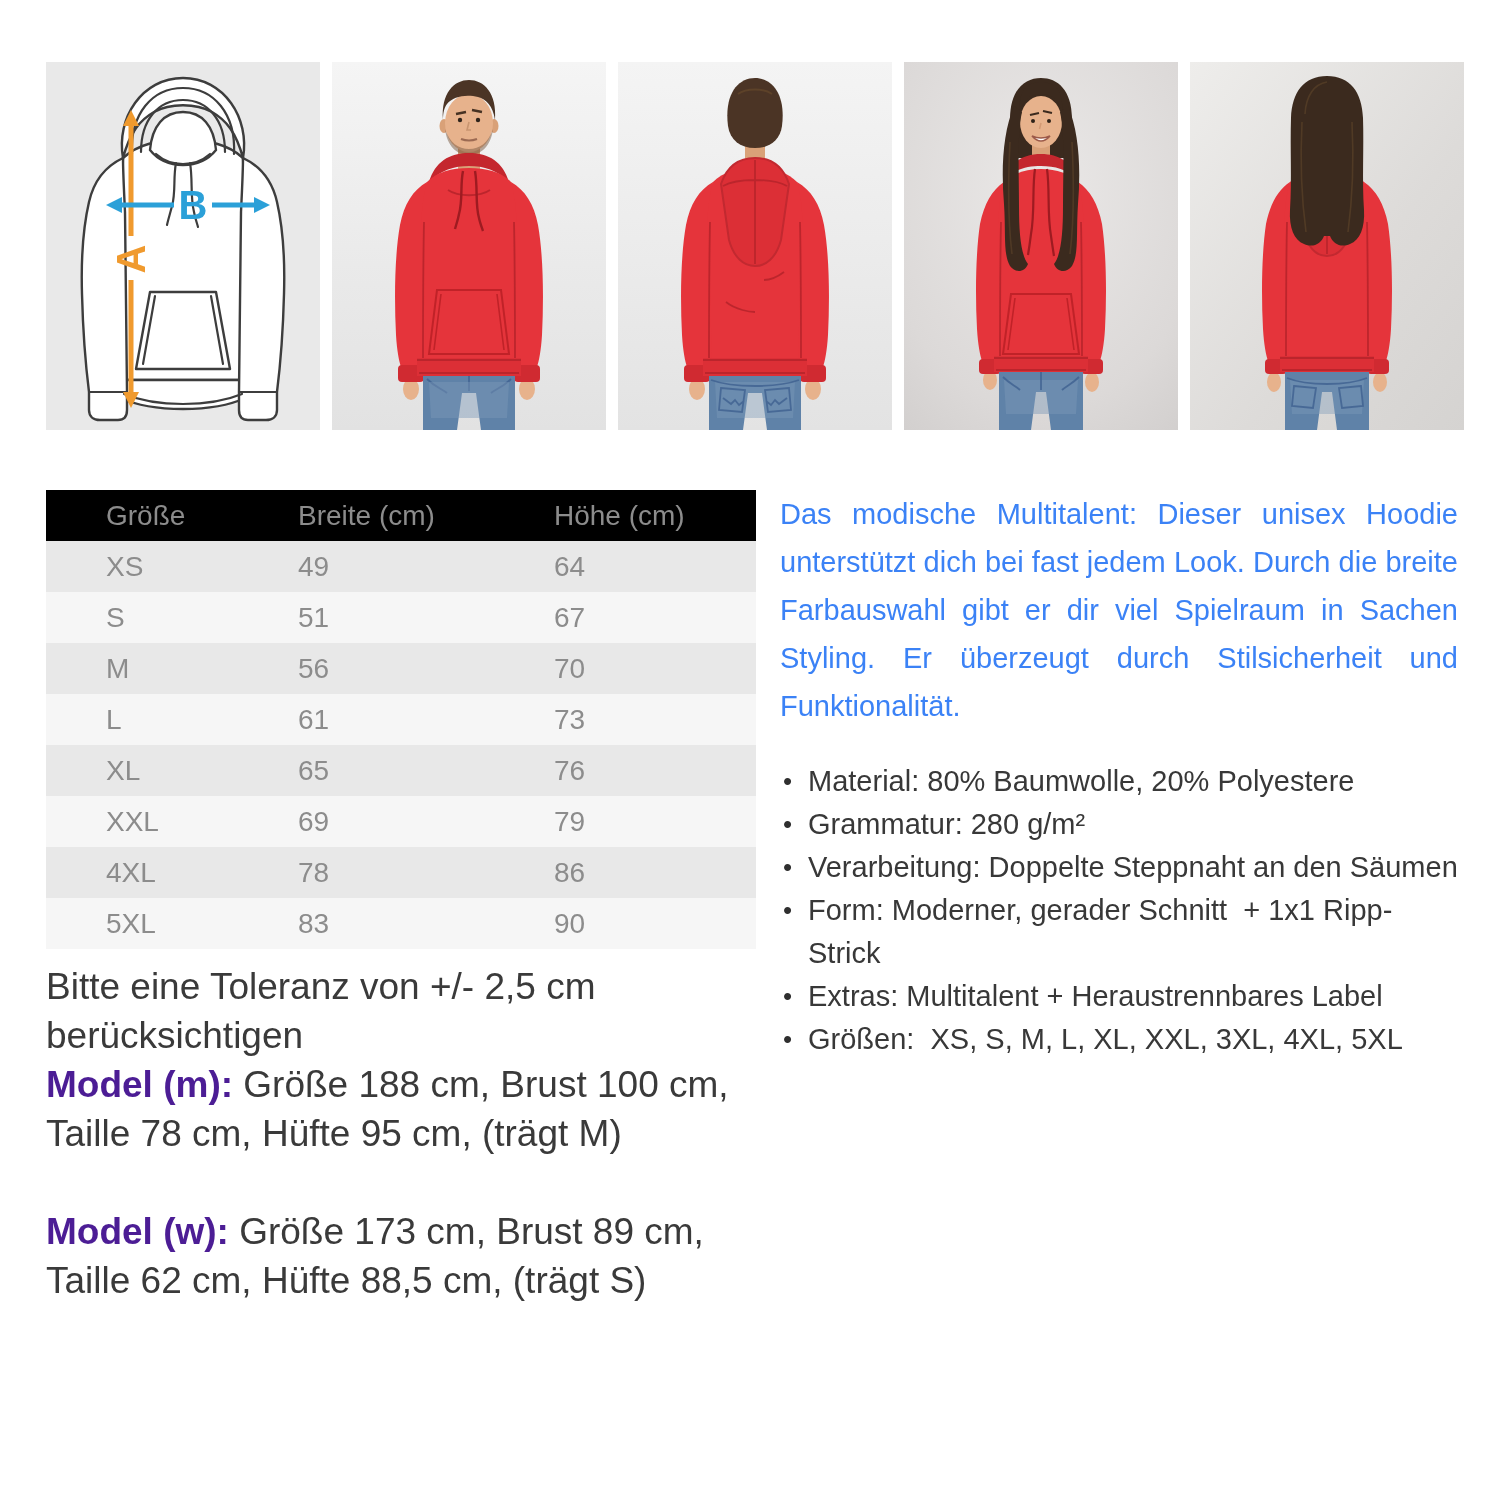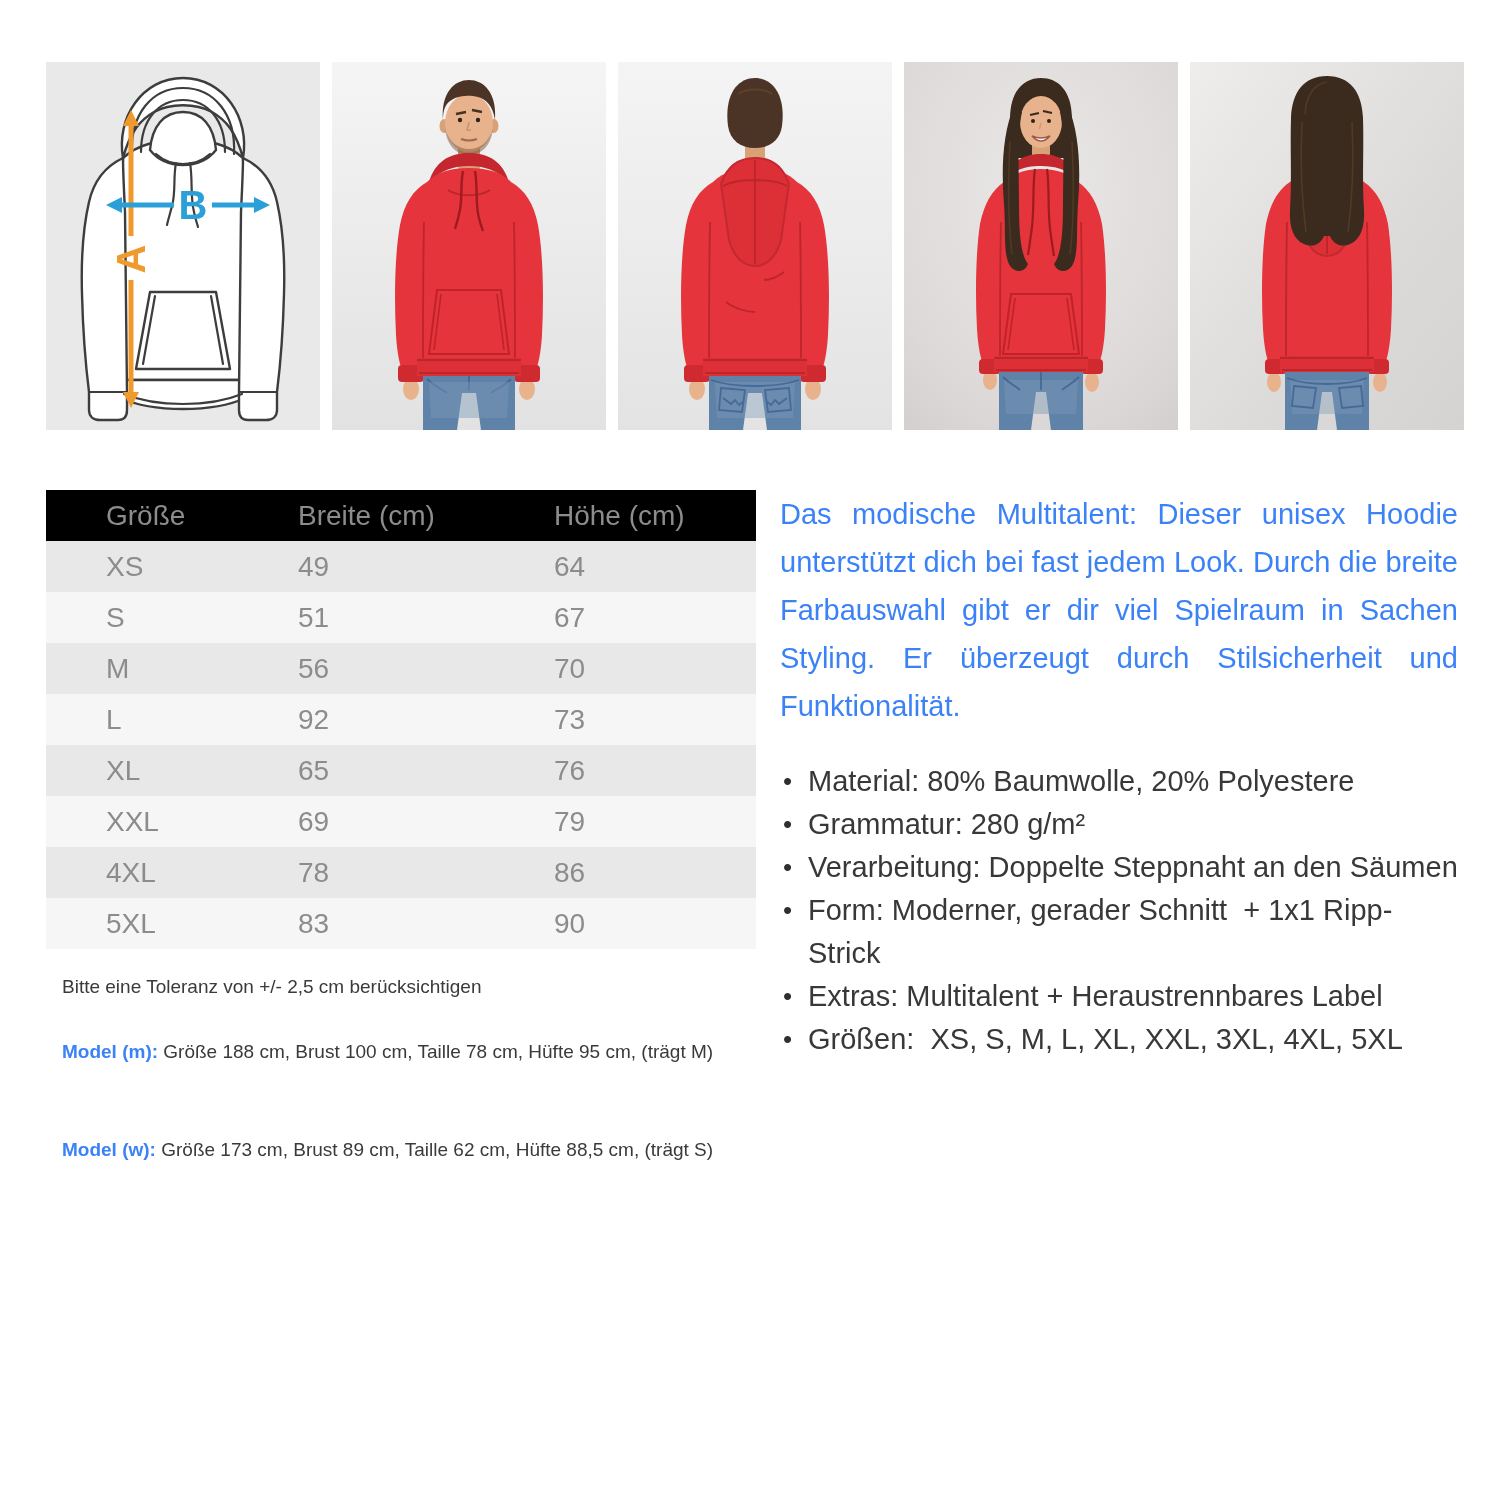--- a/index.html
+++ b/index.html
@@ -36,23 +36,23 @@
   table.sizes{border-collapse:collapse;table-layout:fixed;width:710px;font-size:28px;color:#8c8c8c;}
   table.sizes col.c1{width:252px}
   table.sizes col.c2{width:256px}
   table.sizes col.c3{width:202px}
   table.sizes th,table.sizes td{height:51px;padding:0;font-weight:normal;text-align:left;vertical-align:middle;}
   table.sizes th:first-child,table.sizes td:first-child{padding-left:60px;}
   table.sizes thead tr{background:#000000;}
   table.sizes tbody tr:nth-child(odd){background:#e8e8e8;}
   table.sizes tbody tr:nth-child(even){background:#f6f6f6;}
 
-  .note{font-size:19px;line-height:49px;margin:16px;color:#3a3a3a;}
+  .note{font-size:37px;line-height:49px;margin:0;color:#3a3a3a;}
   .note span{white-space:pre-wrap;}
-  .note strong{color:#3b82f6;font-weight:bold;}
+  .note strong{color:#4c1d95;font-weight:bold;}
   .note-first{margin-top:13px;}
   .note-spaced{margin-top:49px;}
 
   
   .intro{margin:0;font-size:29px;line-height:48px;text-align:justify;color:#3b82f6;}
   .features{list-style:none;margin:30px 0 0 0;padding:0;font-size:29px;line-height:43px;color:#383838;}
   .features li{position:relative;padding-left:28px;}
   .features .dot{position:absolute;left:3px;top:0;font-size:26px;color:#2f2f2f;}
   .features li span.txt{white-space:pre-wrap;}
 </style>
@@ -285,21 +285,21 @@
               <td>51</td>
               <td>67</td>
             </tr>
           <tr>
               <td>M</td>
               <td>56</td>
               <td>70</td>
             </tr>
           <tr>
               <td>L</td>
-              <td>92</td>
+              <td>61</td>
               <td>73</td>
             </tr>
           <tr>
               <td>XL</td>
               <td>65</td>
               <td>76</td>
             </tr>
           <tr>
               <td>XXL</td>
               <td>69</td>

